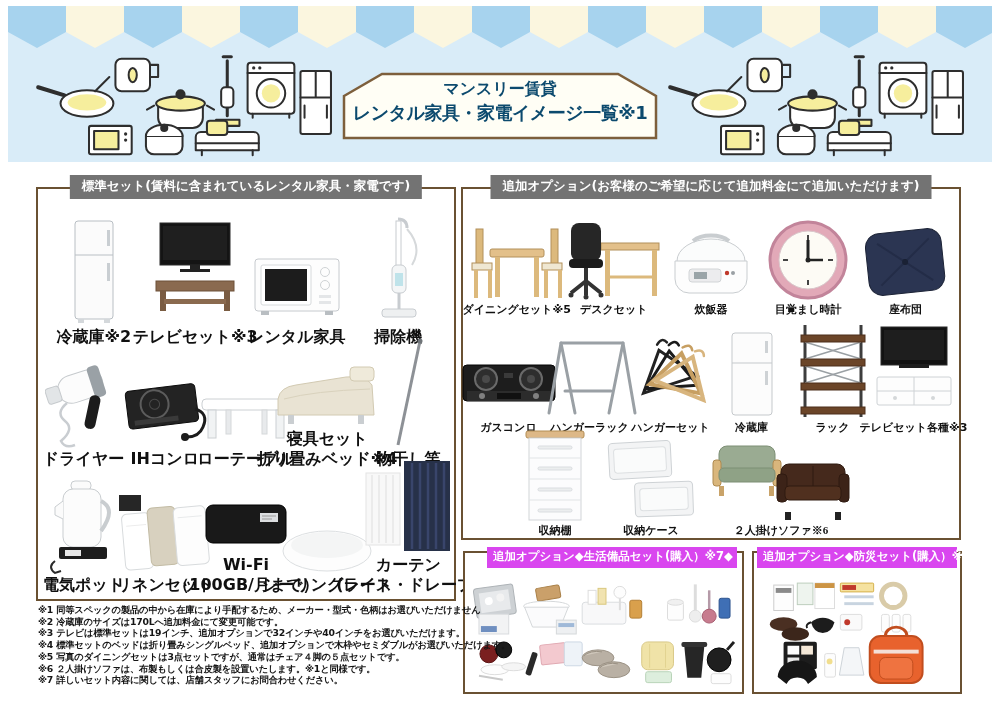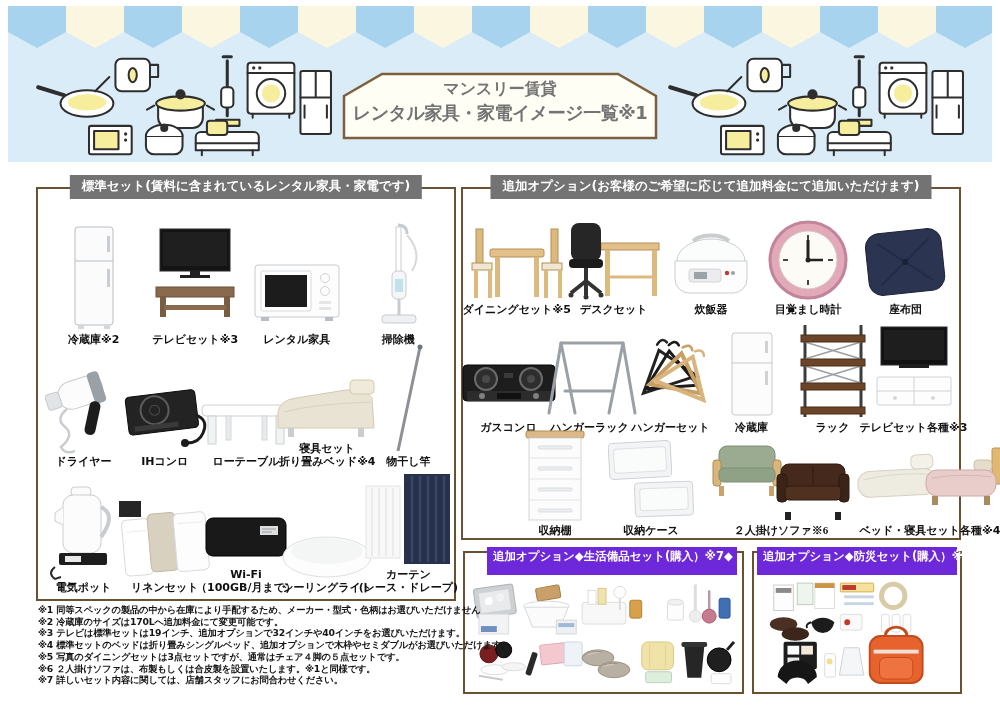--- a/index.html
+++ b/index.html
@@ -8,48 +8,48 @@
   
   .banner{position:absolute;left:8px;top:6px;width:984px;height:156px;background:#d9ecf8;}
   #awning{position:absolute;left:0;top:0;width:984px;height:44px;}
   .decor{position:absolute;top:40px;width:305px;height:115px;}
   .decor.left{left:20px;}
   .decor.right{left:652px;}
 
   
   .plaque{position:absolute;left:338px;top:70px;width:324px;height:72px;}
   .plaque svg{position:absolute;left:0;top:0;}
-  .plaque-text{position:absolute;left:0;right:0;text-align:center;font-weight:800;color:#737373;}
+  .plaque-text{position:absolute;left:0;right:0;text-align:center;font-weight:800;color:#0c4a6e;}
   .t1{top:9px;font-size:16px;}
   .t2{top:31px;font-size:18px;letter-spacing:-0.5px;}
 
   
   .panel{position:absolute;border:2px solid #6a5132;background:#fff;box-sizing:border-box;}
   #std-panel{left:36px;top:187px;width:420px;height:414px;}
   #opt-panel{left:461px;top:187px;width:500px;height:353px;}
   .panel-header{position:absolute;top:-14px;left:50%;transform:translateX(-50%);background:#737373;color:#fff;
     font-weight:700;font-size:12.5px;line-height:1;padding:5px 12px 6px;white-space:nowrap;}
   .row{display:flex;align-items:flex-end;box-sizing:border-box;padding:0 5px;}
   .cell{flex:1;min-width:0;display:flex;flex-direction:column;align-items:center;justify-content:flex-end;}
   .img{display:flex;align-items:flex-end;justify-content:center;overflow:visible;}
-  .lbl{font-size:11px;font-weight:700;color:#101010;text-align:center;line-height:1.25;white-space:nowrap;}
+  .lbl{font-size:16px;font-weight:700;color:#101010;text-align:center;line-height:1.25;white-space:nowrap;}
   #std-panel .row1{height:146px;margin-top:12px;}
   #std-panel .row2{height:122px;}
   #std-panel .row3{height:126px;}
   #opt-panel .row1{height:122px;margin-top:6px;}
   #opt-panel .row2{height:118px;}
   #opt-panel .row3{height:103px;margin-left:43px;}
   #opt-panel .lbl{font-size:11px;}
   .w1{flex:0 0 88px;} .w2{flex:0 0 104px;} .w3{flex:0 0 156px;font-family:Liberation Serif, serif;} .w4{flex:0 0 142px;}
 
   
   #life-box{left:463px;top:551px;width:281px;height:143px;}
   #disaster-box{left:752px;top:551px;width:210px;height:143px;}
-  .box-header{position:absolute;top:-6px;background:#6d28d9;color:#fff;font-weight:700;font-size:11.5px;
-    line-height:1;padding:4px 6px 12px;text-align:center;white-space:nowrap;}
+  .box-header{position:absolute;top:-6px;background:#d946ef;color:#fff;font-weight:700;font-size:11.5px;
+    line-height:1;padding:4px 6px 5px;text-align:center;white-space:nowrap;}
   #life-box .box-header{left:22px;right:5px;}
   #disaster-box .box-header{left:3px;right:3px;}
   .box-content{position:absolute;left:0;right:0;bottom:2px;display:flex;justify-content:center;}
 
   
   .footnotes{position:absolute;left:38px;top:604px;width:430px;}
   .fn{font-size:9.3px;font-weight:700;color:#151515;line-height:1.26;white-space:nowrap;letter-spacing:-0.2px;}
 
   svg{display:block;}
 </style>
@@ -569,40 +569,20 @@
               <rect x="0" y="16" width="10" height="28" rx="4" fill="#3c2318" stroke="#2f1a10"></rect>
               <rect x="62" y="16" width="10" height="28" rx="4" fill="#3c2318" stroke="#2f1a10"></rect>
               <rect x="8" y="28" width="56" height="14" rx="4" fill="#50301f" stroke="#2f1a10"></rect>
               <line x1="36" y1="8" x2="36" y2="28" stroke="#2f1a10"></line>
               <rect x="8" y="54" width="6" height="8" fill="#222"></rect>
                 <rect x="58" y="54" width="6" height="8" fill="#222"></rect>
             </g>
           </svg>
         </div>
         <div class="lbl">２人掛けソファ※6</div>
-      </div>
-      <div class="cell w4">
-        <div class="img" style="height:86px">
-          <svg width="148" height="90" viewBox="0 0 148 90">
-            <g transform="rotate(-3 40 50)">
-              <rect x="2" y="36" width="78" height="26" rx="12" fill="#eeebe0" stroke="#d6d1c0"></rect>
-              <rect x="56" y="22" width="22" height="14" rx="5" fill="#f4f1e8" stroke="#d6d1c0"></rect>
-              <path d="M8 44 Q40 38 76 42" fill="none" stroke="#ddd8c8"></path>
-            </g>
-            <g transform="translate(70,12)">
-              <rect x="66" y="2" width="10" height="36" rx="2" fill="#e0b871" stroke="#b8935e"></rect>
-              <rect x="48" y="14" width="18" height="11" rx="4" fill="#e6dccb" stroke="#cdbfa6"></rect>
-              <rect x="0" y="24" width="70" height="26" rx="11" fill="#e8cdcb" stroke="#cfa9a6"></rect>
-              <path d="M6 32 Q36 27 66 31" fill="none" stroke="#d8b7b5"></path>
-              <rect x="6" y="50" width="6" height="9" fill="#a98a5e"></rect>
-                <rect x="58" y="50" width="6" height="9" fill="#a98a5e"></rect>
-            </g>
-          </svg>
-        </div>
-        <div class="lbl">ベッド・寝具セット各種※4</div>
       </div>
     </div>
   </div>
 
   <div class="panel" id="life-box">
     <div class="box-header">追加オプション◆生活備品セット(購入）※7◆</div>
     <div class="box-content">
       <svg width="262" height="112" viewBox="0 0 264 112">
         <g transform="rotate(-8 22 23)">
             <rect x="2" y="8" width="40" height="30" rx="3" fill="#cdd1d4" stroke="#aeb3b7"></rect>

